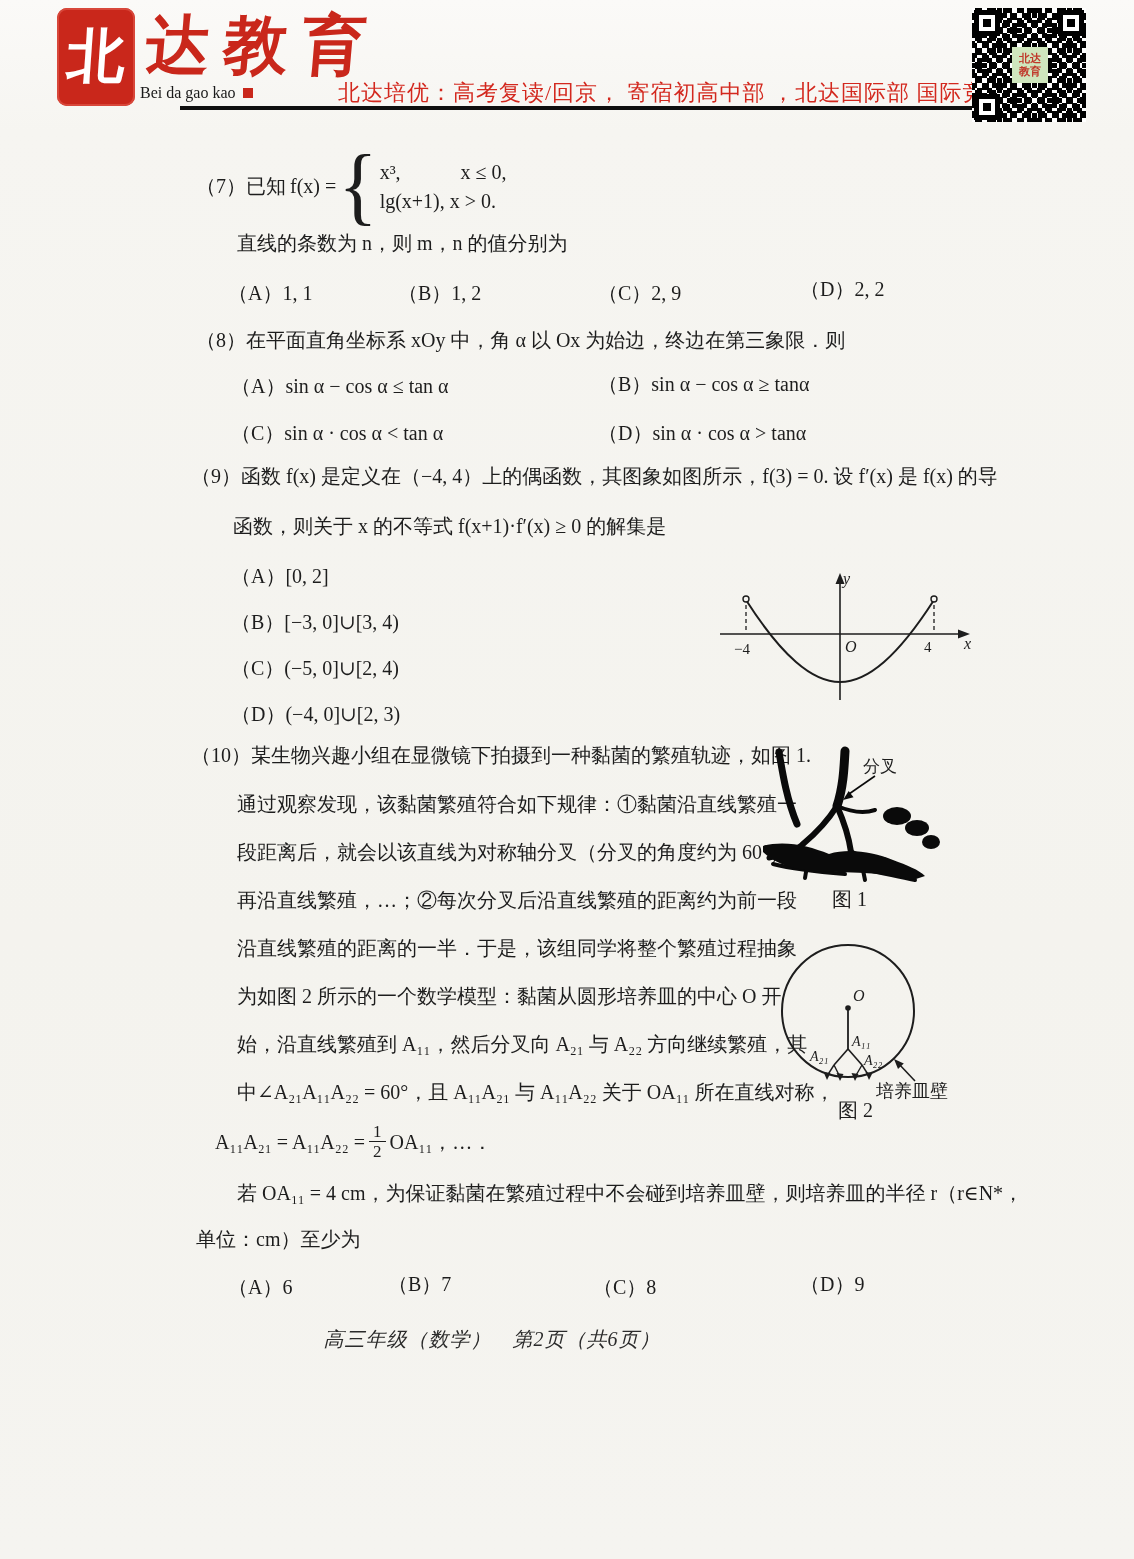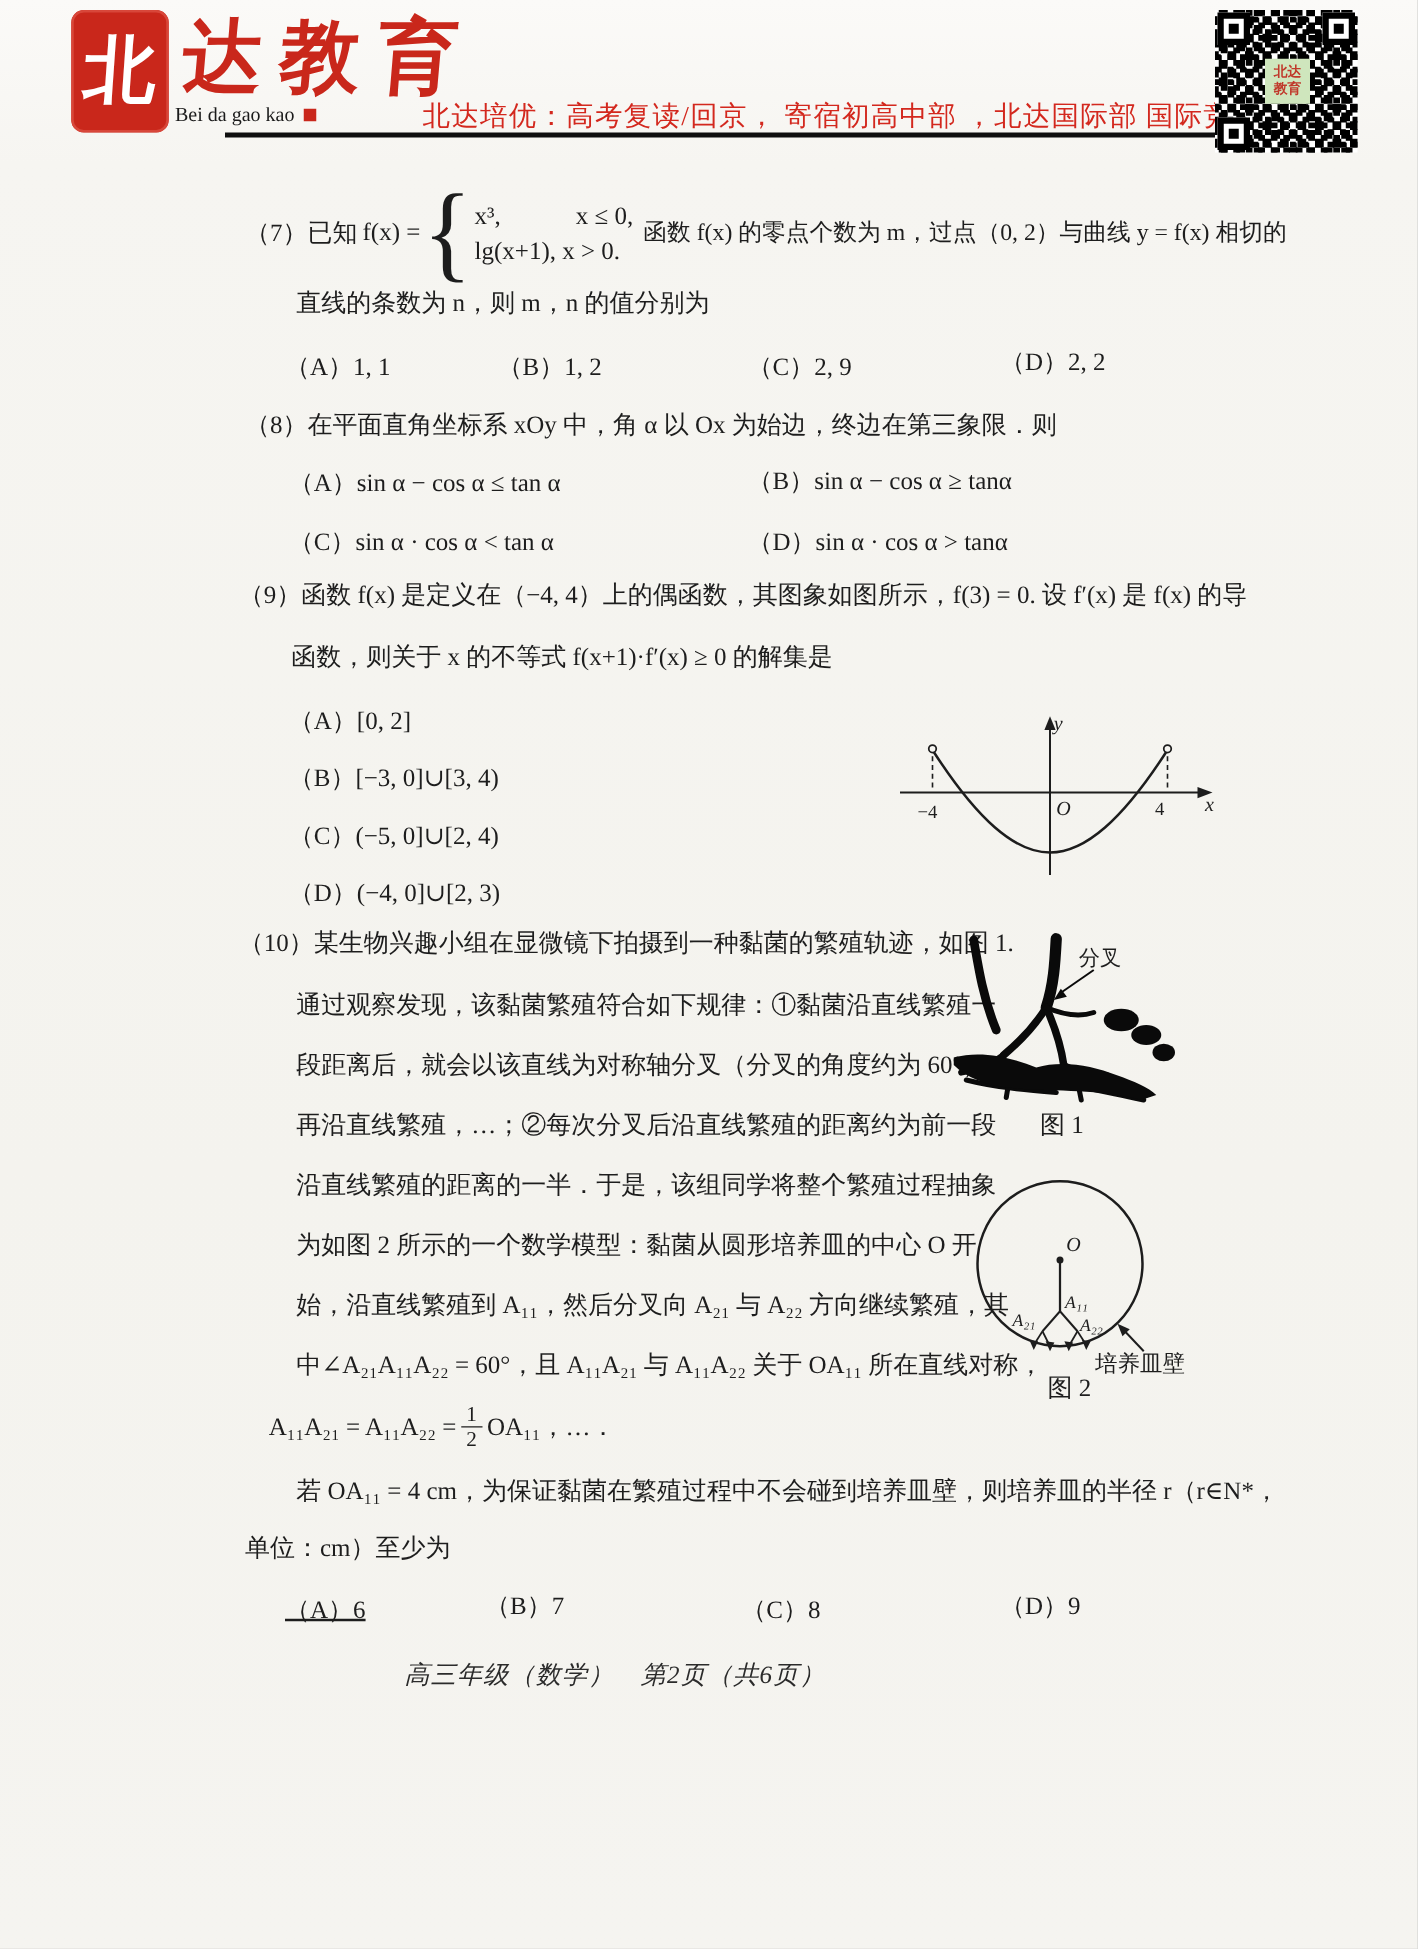--- a/index.html
+++ b/index.html
@@ -81,21 +81,20 @@
   </div>
 
   <div class="q7row">
     <span>（7）已知</span>
     <span class="mi">f(x) =</span>
     <span class="brace">{</span>
     <div class="cases">
       <div>x³,　　　x ≤ 0,</div>
       <div>lg(x+1), x &gt; 0.</div>
     </div>
-    <span class="q7tail">函数 f(x) 的零点个数为 m，过点（0, 2）与曲线 y = f(x) 相切的</span>
   </div>
   <div class="line" style="left:237px;top:230px;">直线的条数为 n，则 m，n 的值分别为</div>
   <div class="opt" style="left:228px;top:280px;">（A）1, 1</div>
   <div class="opt" style="left:398px;top:280px;">（B）1, 2</div>
   <div class="opt" style="left:598px;top:280px;">（C）2, 9</div>
   <div class="opt" style="left:800px;top:276px;">（D）2, 2</div>
 
   <div class="line" style="left:196px;top:327px;">（8）在平面直角坐标系 xOy 中，角 α 以 Ox 为始边，终边在第三象限．则</div>
   <div class="opt" style="left:231px;top:373px;">（A）sin α − cos α ≤ tan α</div>
   <div class="opt" style="left:598px;top:371px;">（B）sin α − cos α ≥ tanα</div>
@@ -143,21 +142,21 @@
     <span>A₁₁A₂₁ = A₁₁A₂₂ =</span>
     <span class="frac">
       <span class="num">1</span>
       <span class="den">2</span>
     </span>
     <span>OA₁₁，…．</span>
   </div>
 
   <div class="line" style="left:237px;top:1180px;">若 OA₁₁ = 4 cm，为保证黏菌在繁殖过程中不会碰到培养皿壁，则培养皿的半径 r（r∈N*，</div>
   <div class="line" style="left:196px;top:1226px;">单位：cm）至少为</div>
-  <div class="opt" style="left:228px;top:1274px;text-decoration:underline;">（A）6</div>
+  <div class="opt" style="left:228px;top:1274px;">（A）6</div>
   <div class="opt" style="left:388px;top:1271px;">（B）7</div>
   <div class="opt" style="left:593px;top:1274px;">（C）8</div>
   <div class="opt" style="left:800px;top:1271px;">（D）9</div>
 
   <svg style="left:757px;top:748px;" width="185" height="135" viewBox="0 0 185 135">
     <g stroke="#0a0a0a" fill="none" stroke-linecap="round">
       <path d="M22,4 C26,28 30,52 40,76" stroke-width="7"></path>
       <path d="M88,3 C87,22 86,40 80,58" stroke-width="9"></path>
       <path d="M80,58 C70,74 58,86 46,96" stroke-width="6"></path>
       <path d="M80,58 C88,76 92,90 94,104" stroke-width="6"></path>

